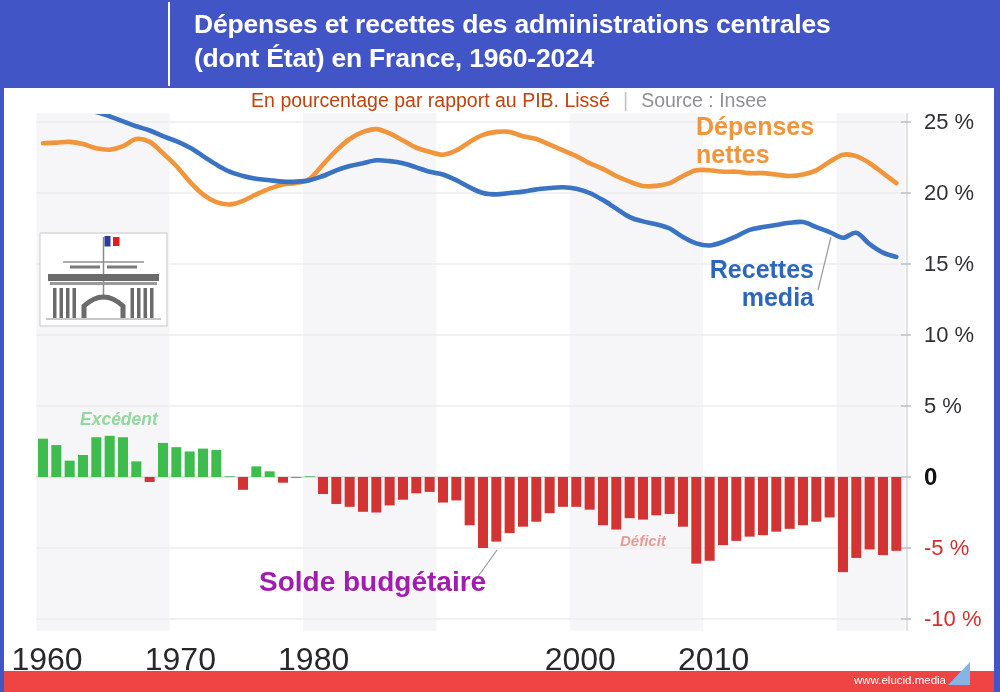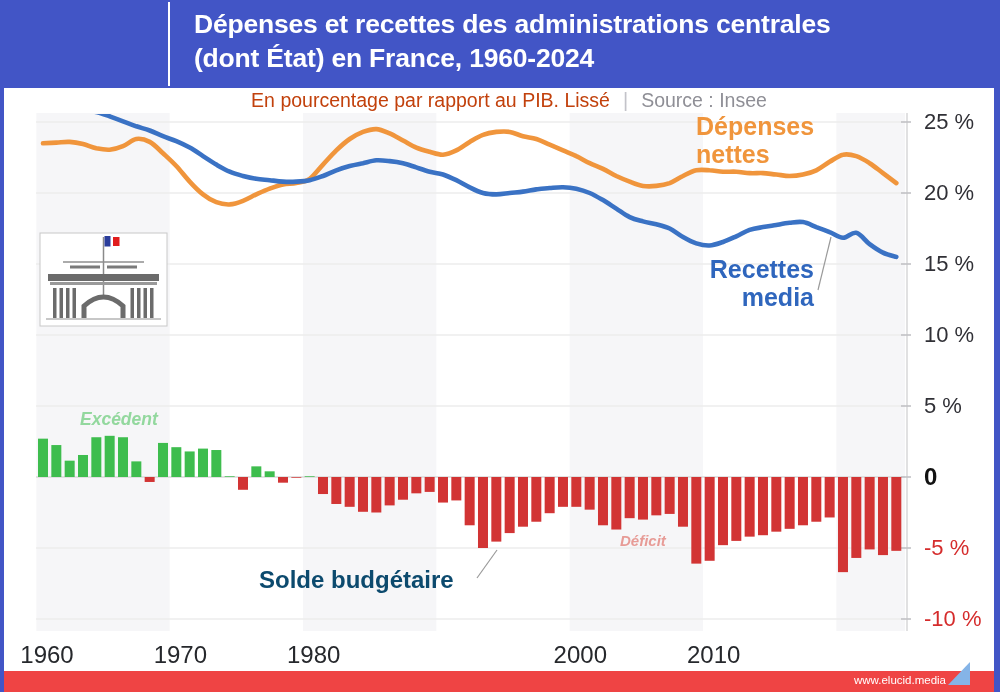--- a/index.html
+++ b/index.html
@@ -16,25 +16,25 @@
   .subtitle{position:absolute;left:180px;top:89px;width:650px;display:flex;align-items:center;justify-content:center;
             font-size:19.5px;white-space:nowrap;}
   .subtitle .main{color:#c2410c;}
   .subtitle .div{color:#c3c3c9;margin:0 13px;font-size:20px;}
   .subtitle .src{color:#8f8f96;}
   
   svg.chart{position:absolute;left:-4px;top:0;width:1000px;height:692px;}
   .ylab{position:absolute;width:78px;font-size:22px;font-weight:500;color:#303036;line-height:28px;}
   .ylab.zero{font-weight:800;font-size:24px;color:#121212;}
   .ylab.neg{color:#d52c2c;}
-  .xlab{position:absolute;width:84px;text-align:center;font-size:24px;font-weight:500;color:#26282c;top:641px;}
+  .xlab{position:absolute;width:84px;text-align:center;font-size:32px;font-weight:500;color:#26282c;top:641px;}
   .ann{position:absolute;font-weight:800;}
   .ann-dep{left:692px;top:112px;width:142px;color:#f0953c;font-size:25px;line-height:28px;}
   .ann-rec{left:668px;top:255px;width:142px;text-align:right;color:#2f66bd;font-size:25px;line-height:28px;}
-  .ann-solde{left:255px;top:566px;color:#0c4a6e;font-size:24px;}
+  .ann-solde{left:255px;top:566px;color:#a21caf;font-size:28px;}
   .ann-exc{left:76px;top:409px;color:#93d89e;font-size:17.5px;font-weight:700;font-style:italic;}
   .ann-def{left:616px;top:532px;color:#e79b96;font-size:15px;font-weight:700;font-style:italic;}
   
   .footer{position:absolute;left:0;bottom:0;width:100%;height:21px;background:#ef4444;}
   .footer .url{position:absolute;right:48px;top:3px;color:#fff;font-size:11.5px;font-weight:500;}
   .arrow{position:absolute;right:24px;bottom:7px;width:22px;height:23px;background:#85b4e7;
          clip-path:polygon(100% 0,100% 100%,0 100%);}
 </style>
 </head>
 <body>

